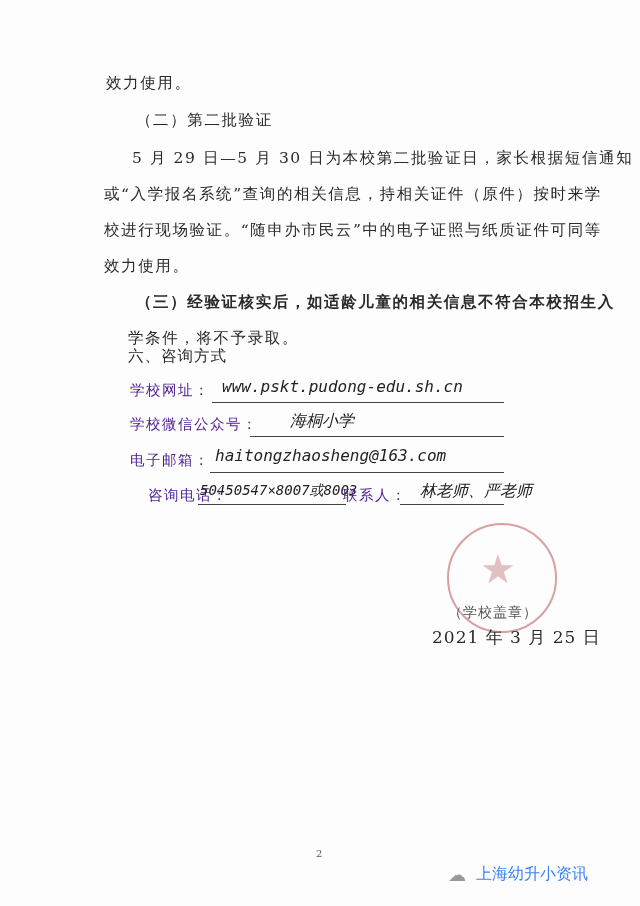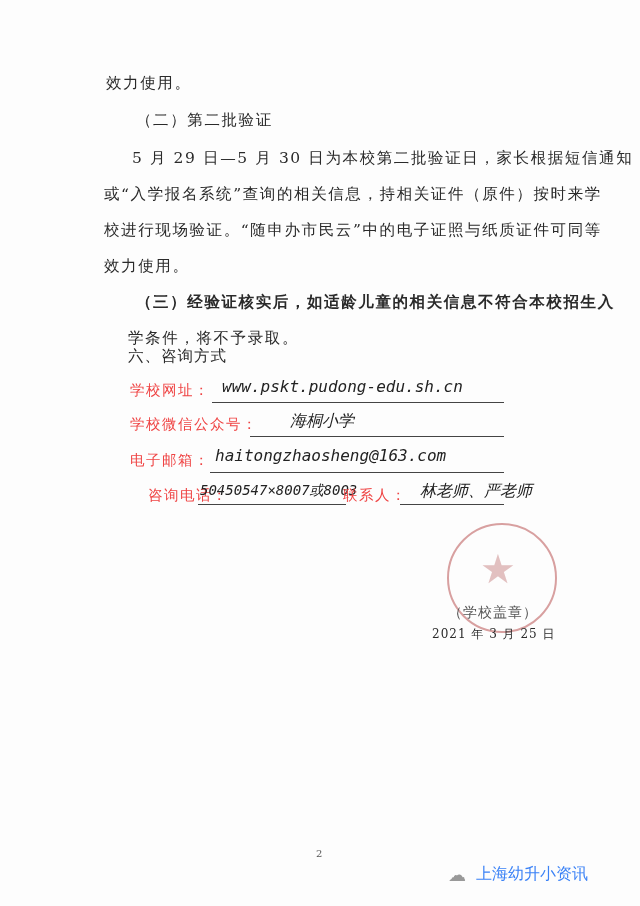--- a/index.html
+++ b/index.html
@@ -2,28 +2,28 @@
 <html><head>
 <meta charset="utf-8">
 <style>
   html, body { margin:0; padding:0; }
   body {
     width:640px; height:906px; background:#fdfdfd; position:relative; overflow:hidden;
     font-family:"DejaVu Serif","Liberation Serif",serif; color:#2a2a2a;
   }
   .p { position:absolute; font-size:15.5px; line-height:20px; letter-spacing:1.6px; white-space:nowrap; }
   .h { position:absolute; font-size:15.5px; font-family:"DejaVu Sans","Liberation Sans",sans-serif; letter-spacing:1px; }
-  .label { position:absolute; font-size:14.5px; color:#ef4444; letter-spacing:1.5px; white-space:nowrap; }
+  .label { position:absolute; font-size:14.5px; color:#4c1d95; letter-spacing:1.5px; white-space:nowrap; }
   .hand { position:absolute; font-family:"DejaVu Sans Mono","Liberation Mono",monospace; font-style:italic; font-size:16px; color:#222; white-space:nowrap;text-align:center; }
   .line { position:absolute; height:1px; background:#444; }
   .stamp { position:absolute; left:447px; top:523px; width:110px; height:110px; border-radius:50%;
     border:2px solid #d8a0a0; box-sizing:border-box; }
   .stamp-text { position:absolute; left:448px; top:604px; font-size:14px; color:#555; letter-spacing:1px; }
   .star { position:absolute; left:480px; top:546px; font-size:40px; color:#e2c0c0; }
-  .date { position:absolute; left:432px; top:626px; font-size:12px; letter-spacing:1px; }
+  .date { position:absolute; left:432px; top:626px; font-size:17px; letter-spacing:1px; }
   .pagenum { position:absolute; left:316px; top:848px; font-size:10px; color:#555; }
   .wm { position:absolute; left:476px; top:864px; font-family:Liberation Sans, sans-serif; font-size:16px; color:#3b82f6; }
   .wm-icon { position:absolute; left:448px; top:864px; font-size:18px; color:#999; }
 </style>
 </head>
 <body>
 
 <div>
   <div class="p" style="left:106px;top:73px;">效力使用。</div>
   <div class="p" style="left:136px;top:110px;">（二）第二批验证</div>

